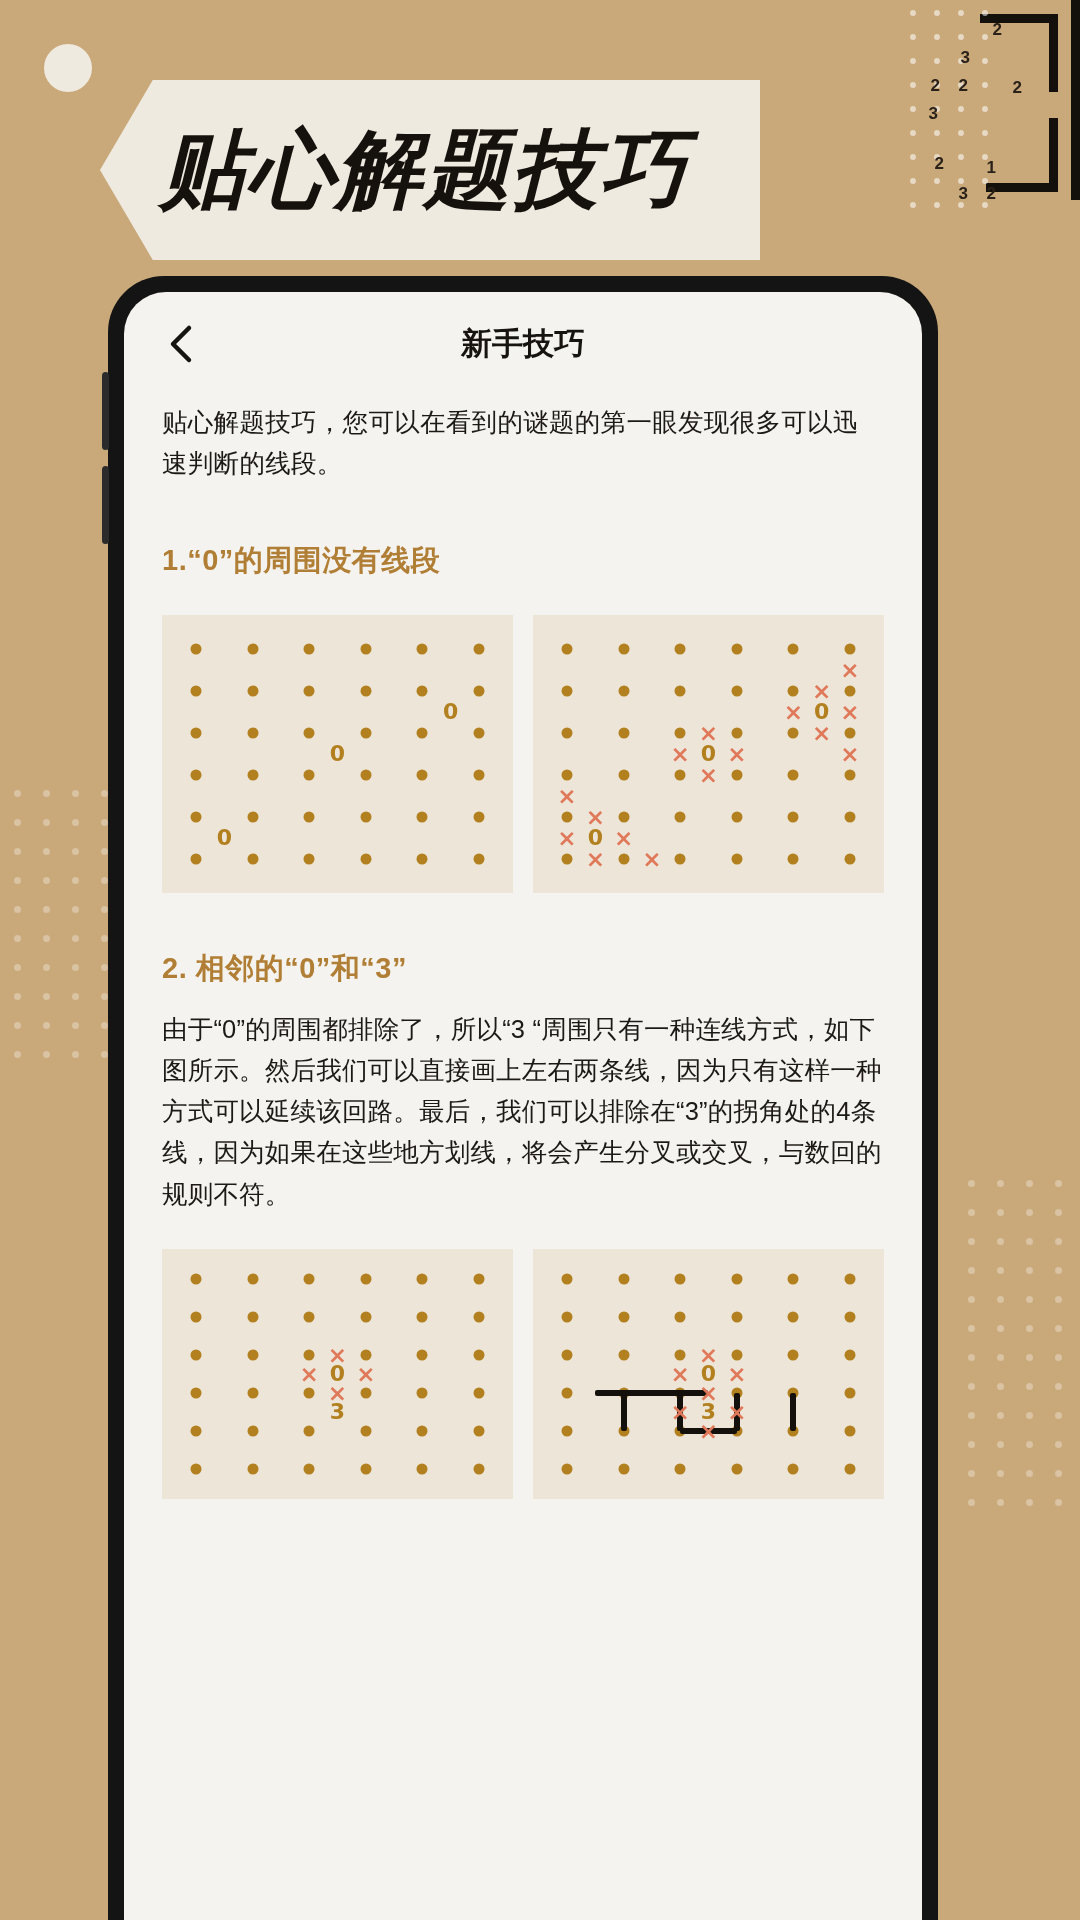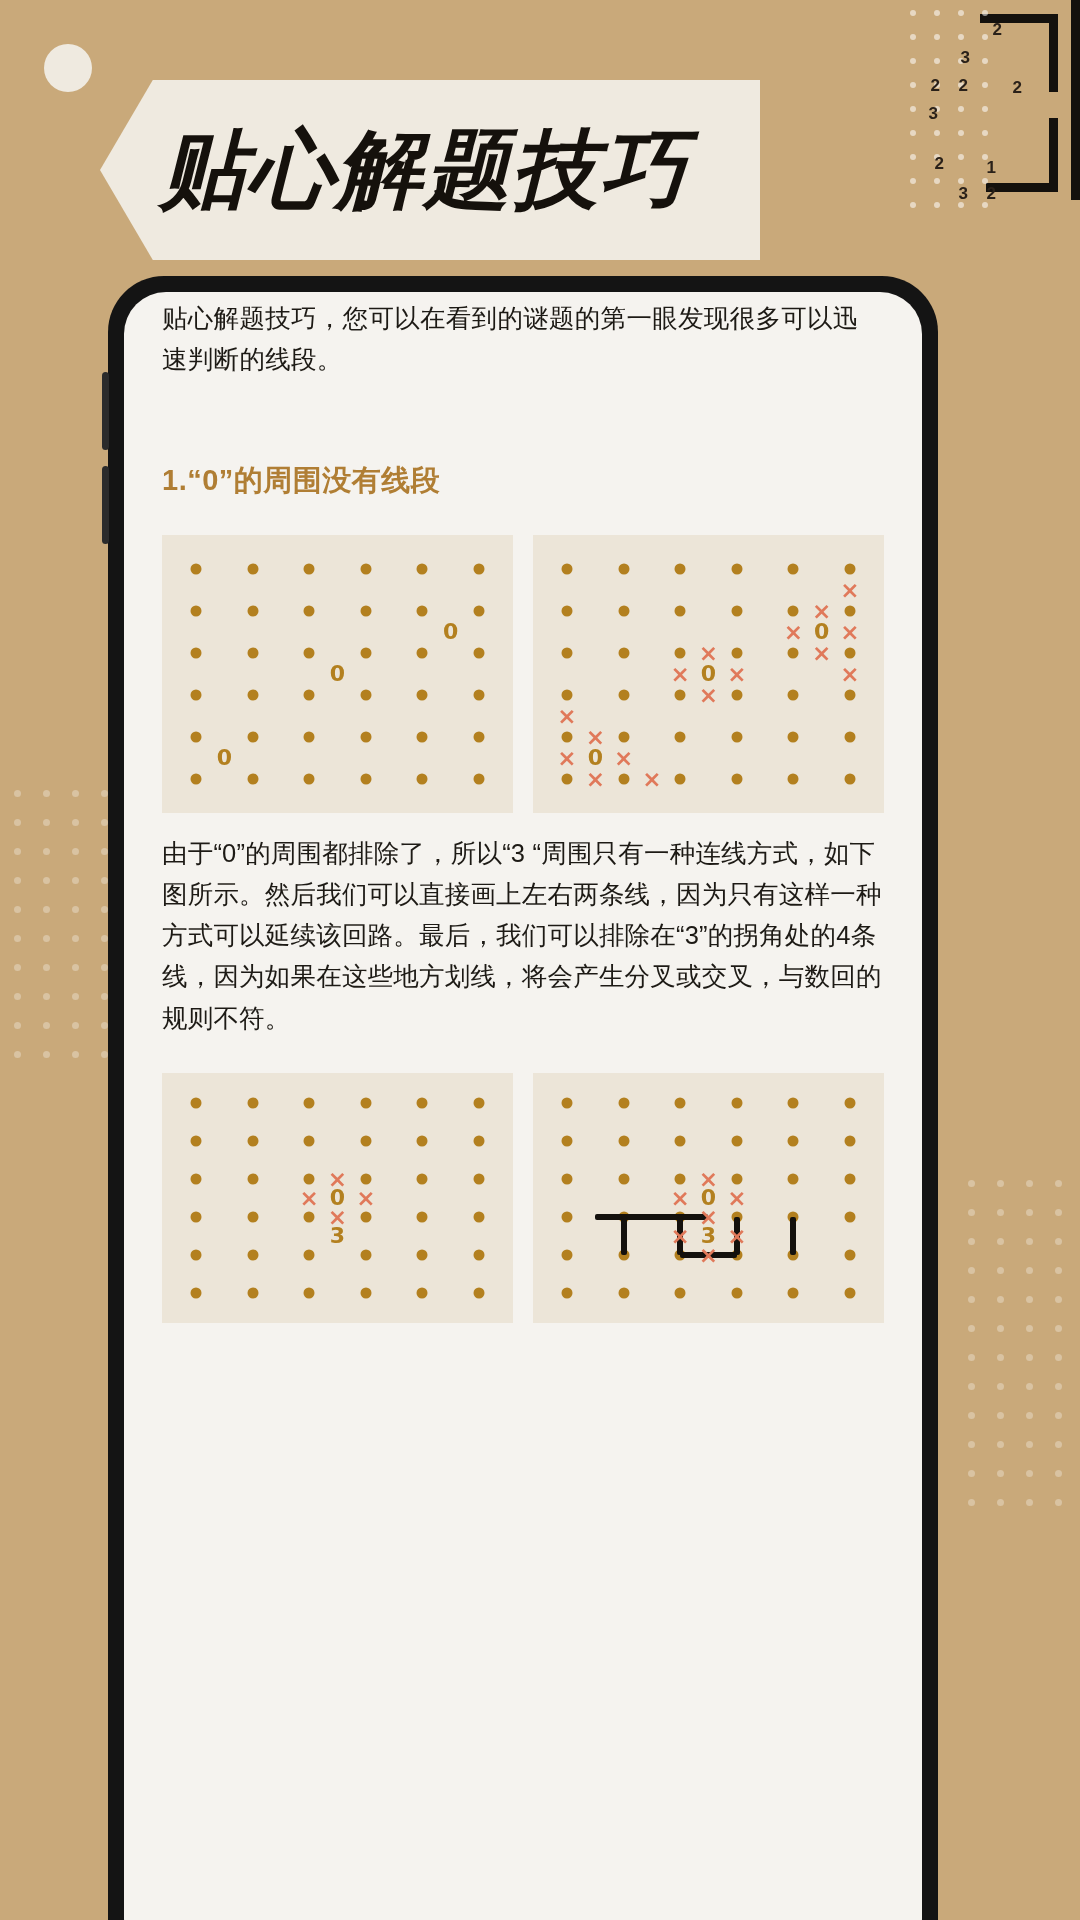--- a/index.html
+++ b/index.html
@@ -138,21 +138,21 @@
   .content {
     padding: 6px 38px 0 38px;
   }
   .intro {
     font-size: 25.5px;
     line-height: 1.62;
     color: #1d1a15;
     letter-spacing: .3px;
   }
   .sec-title {
-    margin-top: 80px;
+    margin-top: 56px;
     font-size: 29px;
     font-weight: 700;
     color: #b07e34;
     letter-spacing: .5px;
   }
   .sec-body {
     margin-top: 20px;
     font-size: 25.5px;
     line-height: 1.62;
     color: #1d1a15;
@@ -352,20 +352,28 @@
 <div class="title-plate">
   <h1>贴心解题技巧</h1>
 </div>
 
 <div class="phone">
   <div class="side-btn b1"></div>
   <div class="side-btn b2"></div>
 
   <div class="phone-screen">
 
+    <div class="app-header">
+      <div class="back-icon">
+        <svg width="26" height="40" viewBox="0 0 26 40" fill="none" aria-hidden="true">
+          <path d="M22 4 L6 20 L22 36" stroke="#17140f" stroke-width="4.5" stroke-linecap="round" stroke-linejoin="round"></path>
+        </svg>
+      </div>
+      <div class="app-title">新手技巧</div>
+    </div>
 
     <div class="content">
       <p class="intro">贴心解题技巧，您可以在看到的谜题的第一眼发现很多可以迅速判断的线段。</p>
 
       <h2 class="sec-title">1.“0”的周围没有线段</h2>
 
       <div class="fig-row">
         <div class="fig" id="fig1">
             <div class="grid-dot" style="left: 34px; top: 34px;"></div>
             <div class="grid-dot" style="left: 90.6px; top: 34px;"></div>
@@ -459,20 +467,21 @@
             <div class="mark x" style="left: 90.6px; top: 223px;">×</div>
             <div class="mark x" style="left: 62.3px; top: 244px;">×</div>
             <div class="mark x" style="left: 34px; top: 181px;">×</div>
             <div class="mark x" style="left: 118.9px; top: 244px;">×</div>
             <div class="mark num0" style="left: 288.7px; top: 97px;">0</div>
             <div class="mark num0" style="left: 175.5px; top: 139px;">0</div>
             <div class="mark num0" style="left: 62.3px; top: 223px;">0</div>
           </div>
       </div>
 
+      <h2 class="sec-title">2. 相邻的“0”和“3”</h2>
       <p class="sec-body">由于“0”的周围都排除了，所以“3 “周围只有一种连线方式，如下图所示。然后我们可以直接画上左右两条线，因为只有这样一种方式可以延续该回路。最后，我们可以排除在“3”的拐角处的4条线，因为如果在这些地方划线，将会产生分叉或交叉，与数回的规则不符。</p>
 
       <div class="fig-row">
         <div class="fig tall" id="fig3">
             <div class="grid-dot" style="left: 34px; top: 30px;"></div>
             <div class="grid-dot" style="left: 90.6px; top: 30px;"></div>
             <div class="grid-dot" style="left: 147.2px; top: 30px;"></div>
             <div class="grid-dot" style="left: 203.8px; top: 30px;"></div>
             <div class="grid-dot" style="left: 260.4px; top: 30px;"></div>
             <div class="grid-dot" style="left: 317px; top: 30px;"></div>

